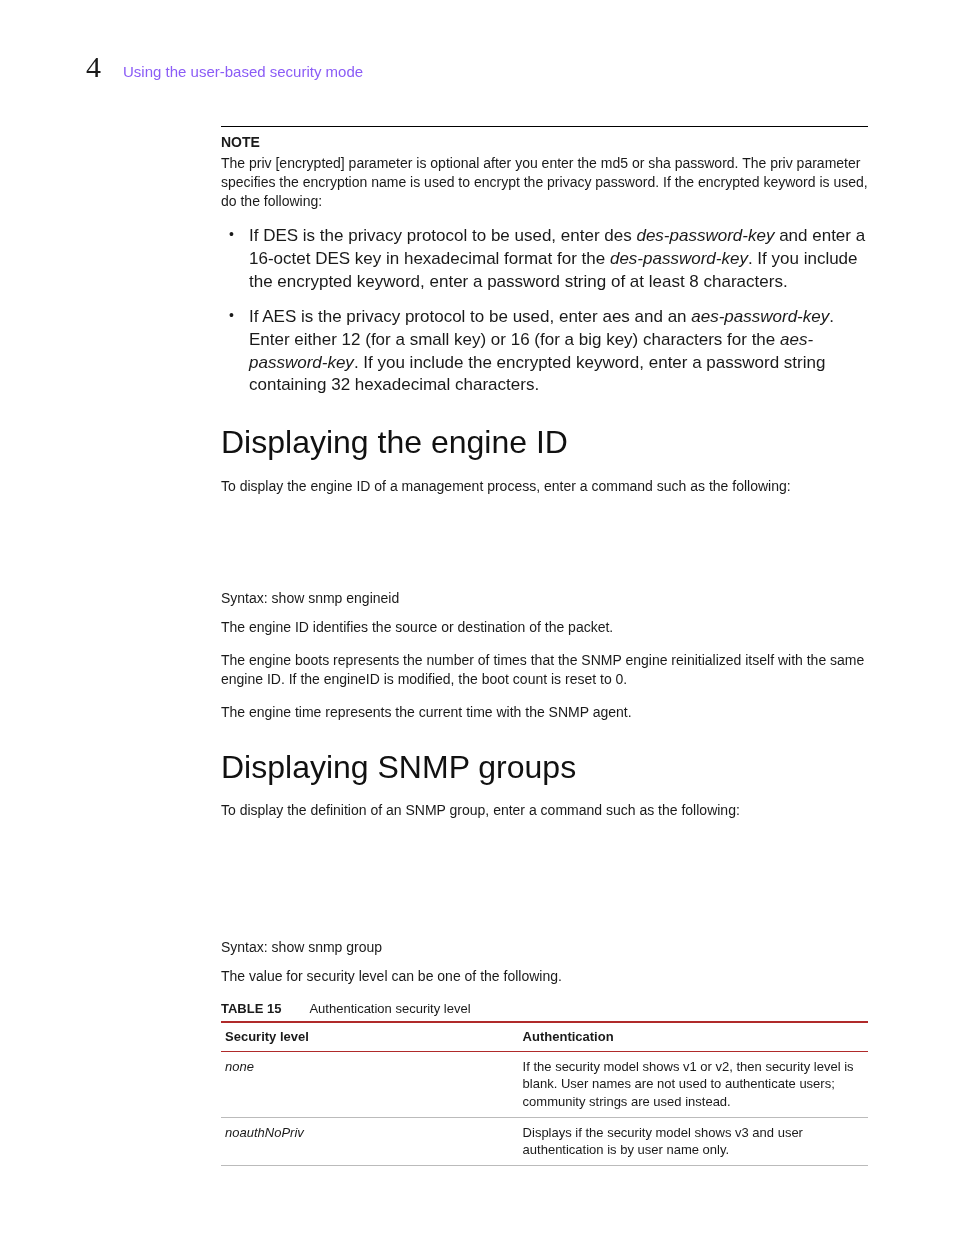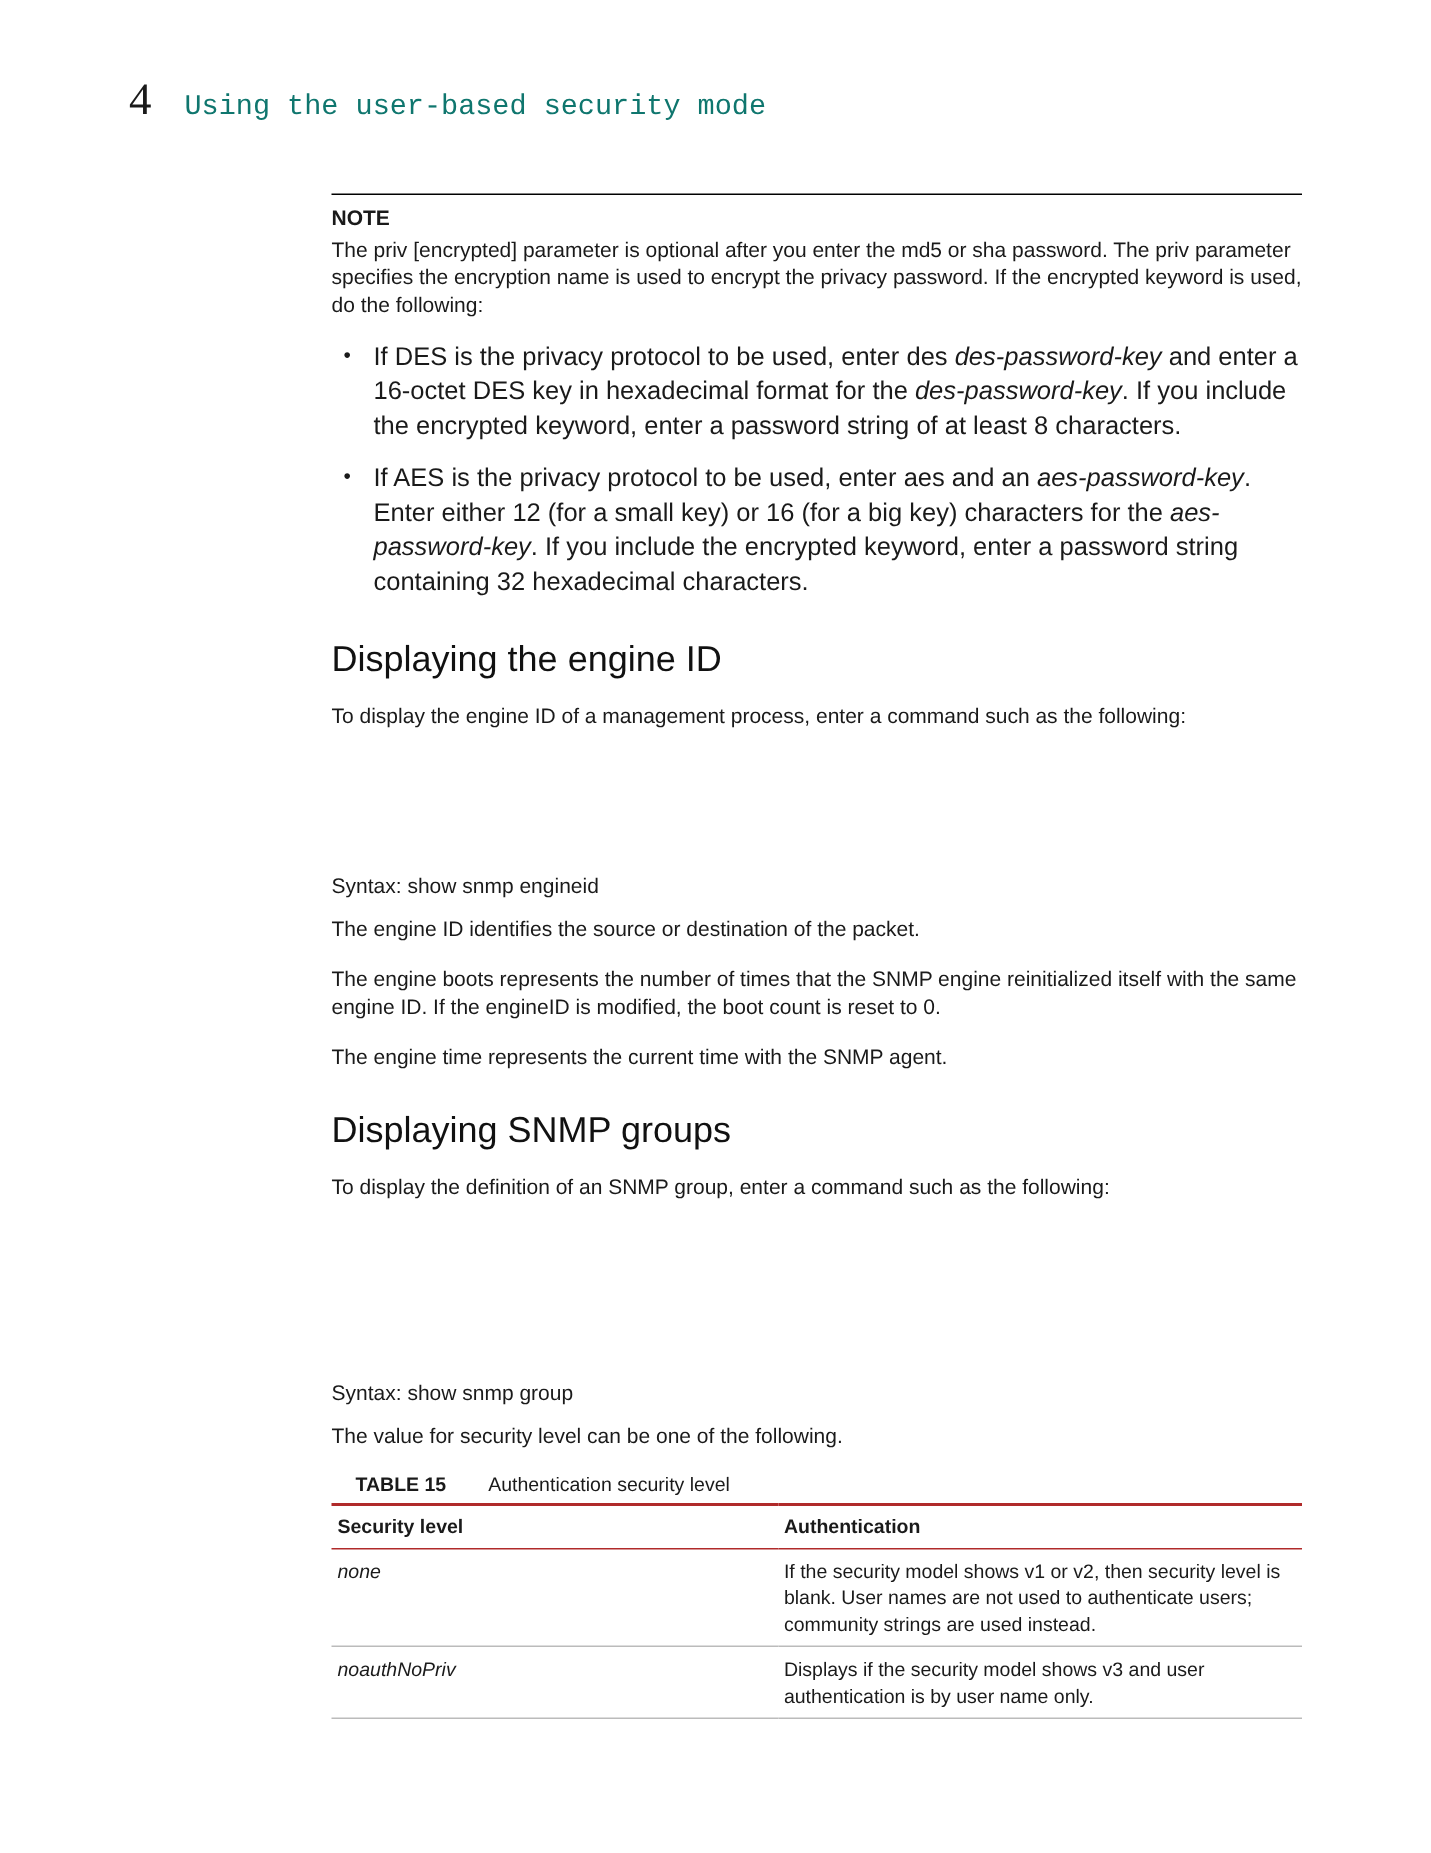--- a/index.html
+++ b/index.html
@@ -27,23 +27,22 @@
     gap: 22px;
     margin-bottom: 44px;
   }
   .chapter-num {
     font-size: 30px;
     font-weight: 400;
     font-family: Georgia, "Times New Roman", serif;
     line-height: 1;
   }
   .running-head {
-    font-size: 19px;
-    color: #0f766e;
-    font-family: Liberation Mono, monospace;
+    font-size: 15px;
+    color: #8b5cf6;
   }
   .content {
     margin-left: 135px;
   }
   hr.rule {
     border: none;
     border-top: 1.5px solid #000;
     margin: 0 0 6px 0;
   }
   .note-label {
@@ -71,35 +70,35 @@
   ul.bullets li::before {
     content: "•";
     position: absolute;
     left: 8px;
     top: 0;
     font-size: 14px;
   }
   h2.section {
     font-family: Arial, Helvetica, sans-serif;
     font-weight: 400;
-    font-size: 24px;
+    font-size: 32px;
     margin: 24px 0 12px 0;
     color: #111;
     font-stretch: condensed;
   }
   .spacer-block {
     height: 72px;
   }
   .syntax-line {
     font-size: 14px;
     margin: 8px 0 10px 0;
   }
   .table-caption {
     font-size: 13px;
-    margin: 6px 0 4px 16px;
+    margin: 6px 0 4px 0;
   }
   .table-caption .tbl-label { font-weight: bold; }
   .table-caption .tbl-title { margin-left: 28px; }
   table.auth-table {
     width: 100%;
     border-collapse: collapse;
     font-size: 13px;
   }
   table.auth-table th {
     text-align: left;

